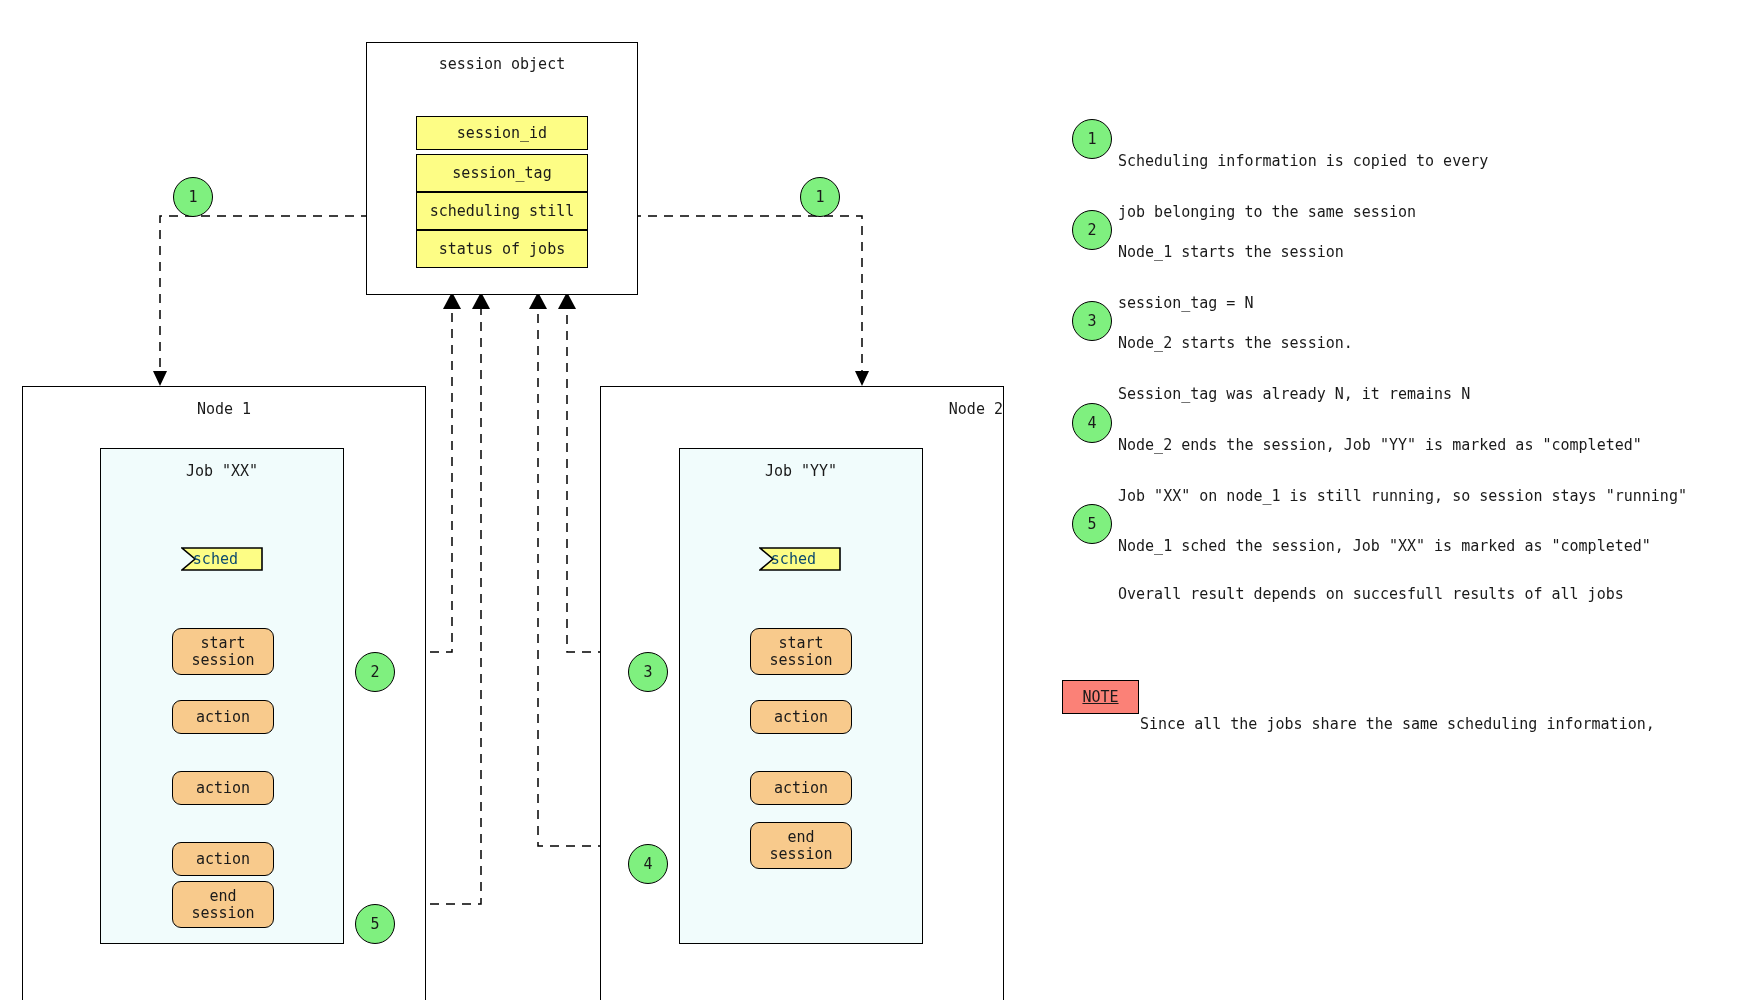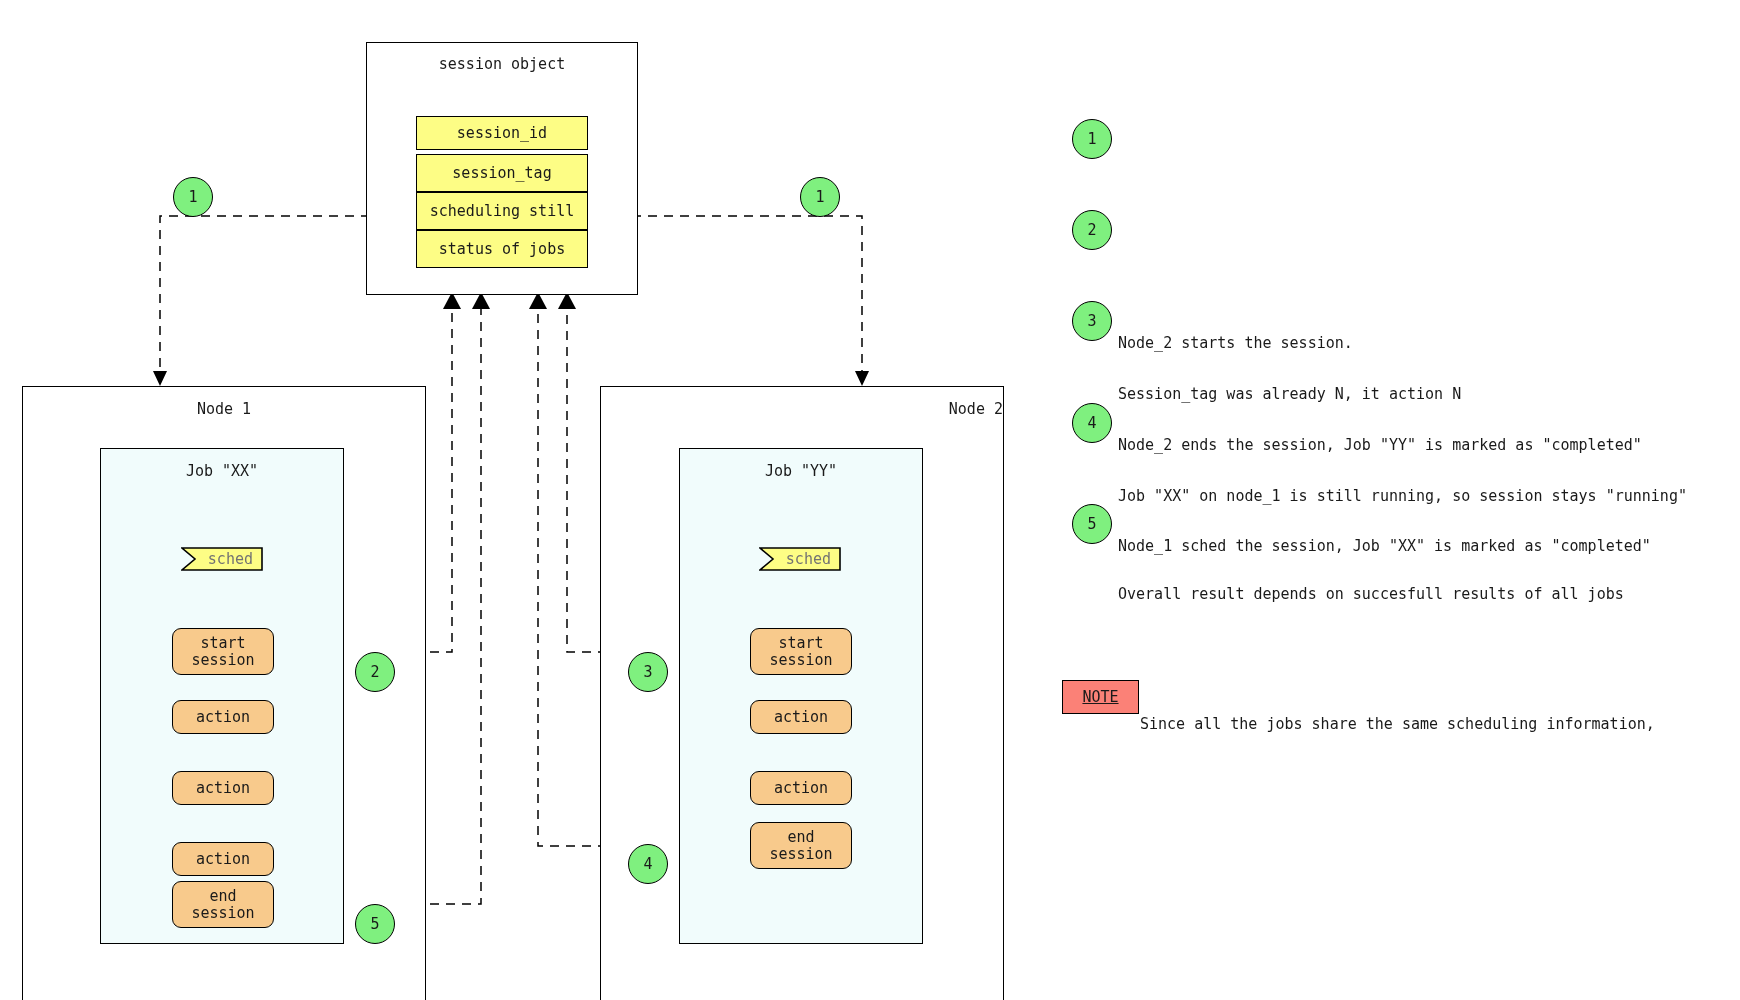--- a/index.html
+++ b/index.html
@@ -23,21 +23,21 @@
   .srow{position:absolute;box-sizing:border-box;background:#fdfd85;border:1.6px solid #000;
         display:flex;align-items:center;justify-content:center;font-size:15px;}
 
   
   .node{position:absolute;box-sizing:border-box;background:#f8ca8c;border:1.4px solid #000;
         border-radius:9px;display:flex;flex-direction:column;align-items:center;
         justify-content:center;font-size:15px;line-height:17px;text-align:center;}
 
   
   .sched{position:absolute;box-sizing:border-box;font-size:15px;display:flex;
-         align-items:center;justify-content:flex-end;padding-right:10px;color:#737373;}
+         align-items:center;justify-content:flex-end;padding-right:25px;color:#0c4a6e;}
   .sched svg{position:absolute;left:0;top:0;}
   .sched span{position:relative;z-index:2;}
 
   
   .bullet{position:absolute;width:38px;height:38px;border-radius:50%;
           background:#7ff07f;border:1.4px solid #000;display:flex;
           align-items:center;justify-content:center;font-size:15px;}
   .legend-text{position:absolute;font-size:15px;line-height:17px;white-space:pre;}
 
   .note-chip{position:absolute;background:#fb8177;border:1.4px solid #000;
@@ -212,31 +212,39 @@
   <div class="bullet" style="left:628px;top:820px;">
     <span>4</span>
   </div>
   <div class="bullet" style="left:355px;top:880px;">
     <span>5</span>
   </div>
 
   <div class="bullet" style="left:1072px;top:95px;">
     <span>1</span>
   </div>
+  <div class="legend-text" style="left:1118px;top:95px;">
+    <div>Scheduling information is copied to every</div>
+    <div>job belonging to the same session</div>
+  </div>
 
   <div class="bullet" style="left:1072px;top:186px;">
     <span>2</span>
   </div>
+  <div class="legend-text" style="left:1118px;top:186px;">
+    <div>Node_1 starts the session</div>
+    <div>session_tag = N</div>
+  </div>
 
   <div class="bullet" style="left:1072px;top:277px;">
     <span>3</span>
   </div>
   <div class="legend-text" style="left:1118px;top:277px;">
     <div>Node_2 starts the session.</div>
-    <div>Session_tag was already N, it action N</div>
+    <div>Session_tag was already N, it remains N</div>
   </div>
 
   <div class="bullet" style="left:1072px;top:379px;">
     <span>4</span>
   </div>
   <div class="legend-text" style="left:1118px;top:379px;">
     <div>Node_2 ends the session, Job "YY" is marked as "completed"</div>
     <div>Job "XX" on node_1 is still running, so session stays "running"</div>
   </div>
 

